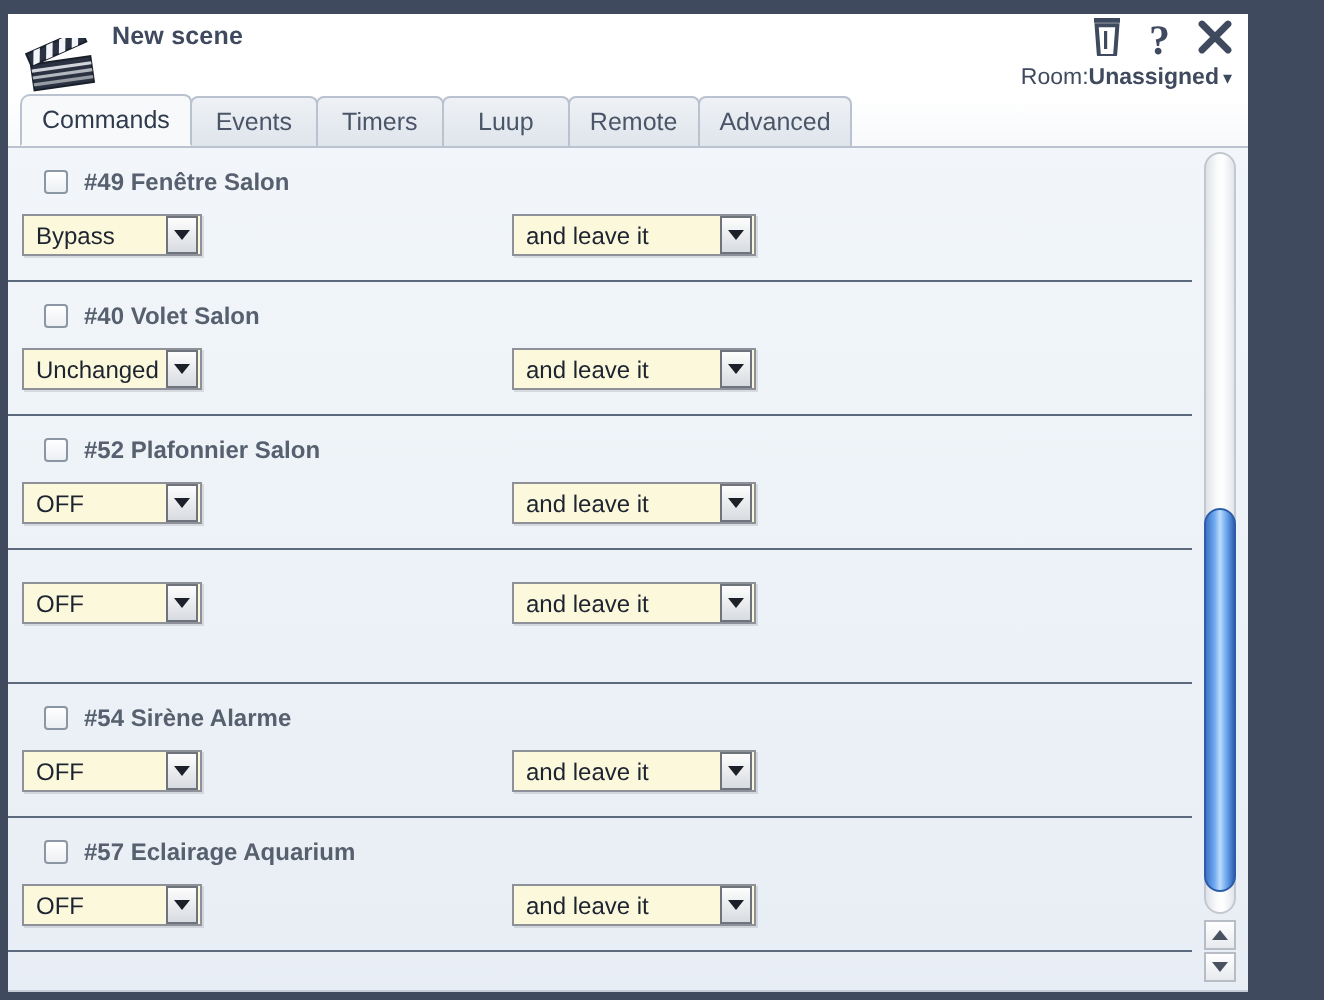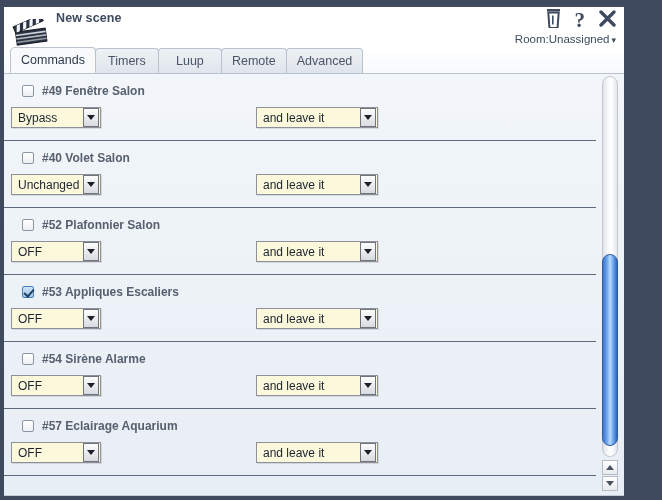--- a/index.html
+++ b/index.html
@@ -37,21 +37,21 @@
     color:#3f4a5f;line-height:1;cursor:pointer;display:block;
   }
   .trash-ic{width:15px;height:19px;}
   .help-ic{font-size:21px;font-weight:bold;font-family:"Liberation Serif",serif;}
   .close-ic{width:17px;height:17px;}
   .room-line{
     position:absolute;right:8px;top:26px;
     font-size:11.5px;color:#3f4a5f;white-space:nowrap;
   }
   .room-label{color:#3f4a5f;margin-top:25px;}
-  .room-value{font-weight:normal;}
+  .room-value{font-weight:bold;}
   .room-caret{font-size:9px;margin-left:2px;}
 
   
   .tabbar{
     position:relative;height:26px;
     background:linear-gradient(#ffffff,#f7f9fb);
     border-bottom:1px solid #b9c2ce;
     display:flex;align-items:flex-end;
     padding-left:6px;
     box-sizing:border-box;
@@ -255,20 +255,21 @@
       </span>
     </div>
 
     <div class="room-line">
       <span class="room-label">Room:</span><span class="room-value">Unassigned</span><span class="room-caret">▾</span>
     </div>
   </div>
 
   <div class="tabbar">
     <div class="tab active">Commands</div>
+    <div class="tab">Events</div>
     <div class="tab">Timers</div>
     <div class="tab">Luup</div>
     <div class="tab">Remote</div>
     <div class="tab">Advanced</div>
   </div>
 
   <div class="content">
 
     <div class="rows">
 
@@ -329,24 +330,20 @@
           <div class="sel sel-right">
             <span class="sel-txt">and leave it</span>
             <span class="sel-btn">
                 <span class="arw"></span>
               </span>
           </div>
         </div>
       </div>
 
       <div class="row">
-        <div class="row-head">
-          <span class="cbx checked"></span>
-          <span class="row-label">#53 Appliques Escaliers</span>
-        </div>
         <div class="row-controls">
           <div class="sel sel-left">
             <span class="sel-txt">OFF</span>
             <span class="sel-btn">
                 <span class="arw"></span>
               </span>
           </div>
           <div class="sel sel-right">
             <span class="sel-txt">and leave it</span>
             <span class="sel-btn">

